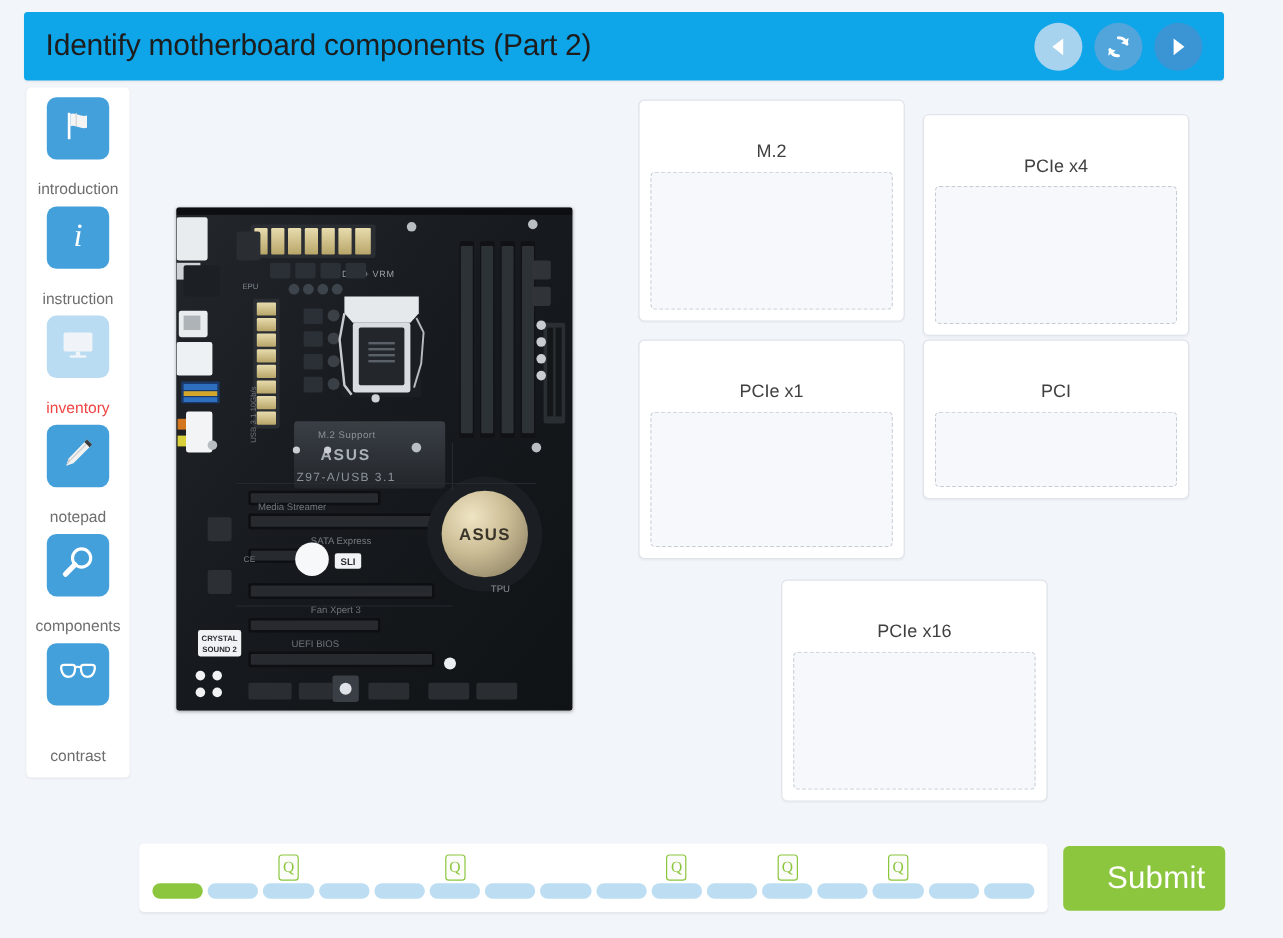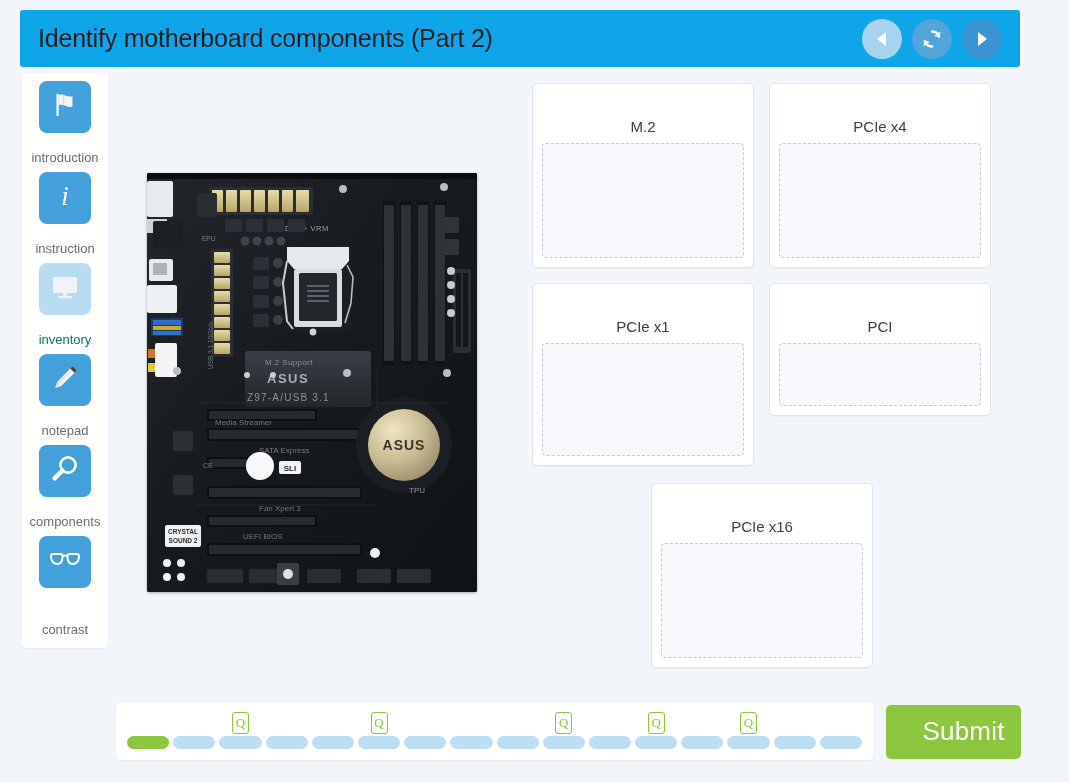--- a/index.html
+++ b/index.html
@@ -95,21 +95,21 @@
     align-items: center;
     justify-content: center;
   }
   .tool.disabled .tool-icon { background: #b9dcf3; }
   .tool-label {
     margin-top: 17px;
     font-size: 13px;
     color: #6e6e6e;
     line-height: 16px;
   }
-  .tool.disabled .tool-label { color: #0f766e; }
+  .tool.disabled .tool-label { color: #ef4444; }
   .tool.disabled { cursor: default; }
 
   
   .board-pane {
     position: absolute;
     left: 118px;
     top: 73px;
     width: 400px;
     height: 600px;
   }
@@ -154,21 +154,21 @@
     margin-top: 24px;
   }
   .slot-drop {
     flex: 1;
     width: 100%;
     border: 1px dashed #c6cbd4;
     border-radius: 4px;
     background: #f6f8fb;
   }
   .slot.s0 { left: 0px;   top: 0px;   width: 222px; height: 185px; }
-  .slot.s1 { left: 237px; top: 0px;   width: 222px; height: 185px; }
+  .slot.s1 { left: 237px; top: 12px;   width: 222px; height: 185px; }
   .slot.s2 { left: 0px;   top: 200px; width: 222px; height: 183px; }
   .slot.s3 { left: 237px; top: 200px; width: 222px; height: 133px; }
   .slot.s4 { left: 119px; top: 400px; width: 222px; height: 185px; }
 
   
   .footer {
     position: absolute;
     left: 116px;
     top: 703px;
     width: 905px;

